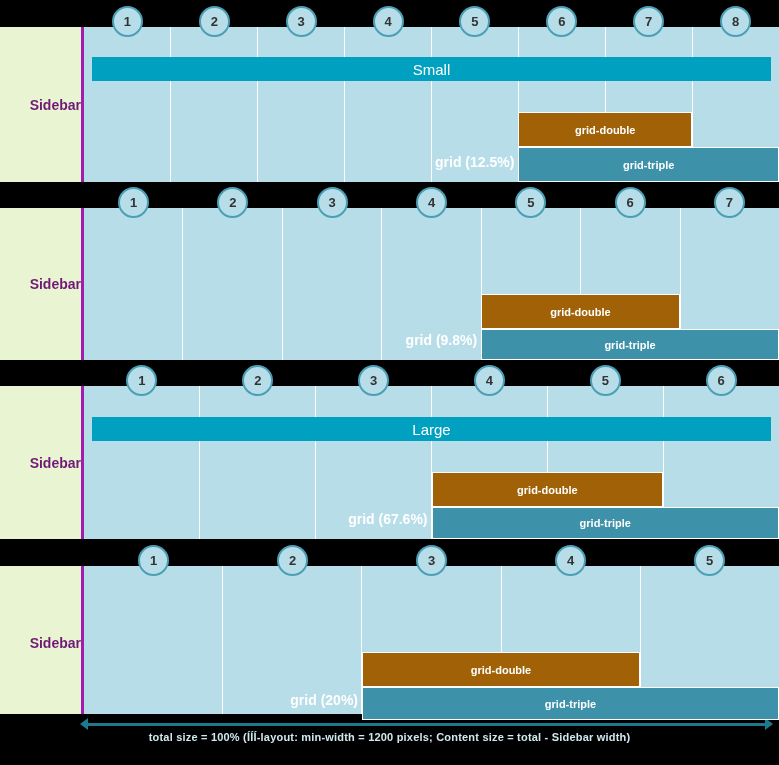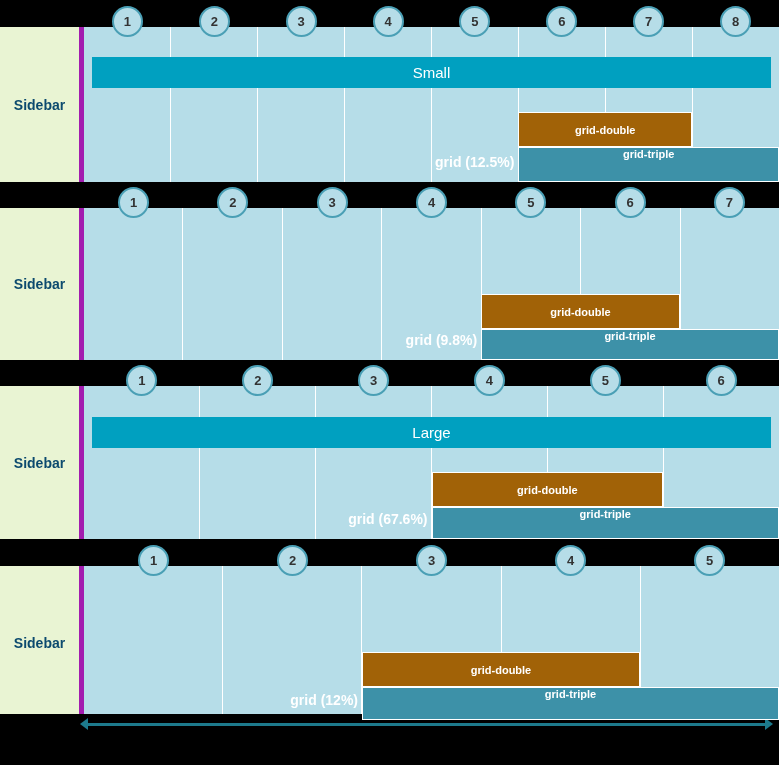--- a/index.html
+++ b/index.html
@@ -16,25 +16,25 @@
     position: absolute;
     left: 0;
     width: 779px;
     display: flex;
     background: #000;
   }
   .sidebar {
     width: 84px;
     flex: 0 0 84px;
     background: #e9f4d3;
-    border-right: 5px solid #a21caf;
-    display: flex;
-    align-items: center;
-    justify-content: center;
-    color: #0c4a6e;
+    border-right: 3px solid #a21caf;
+    display: flex;
+    align-items: center;
+    justify-content: flex-end;
+    color: #701a75;
     font-size: 14px;
     font-weight: bold;
   }
   .content {
     position: relative;
     flex: 1 1 auto;
     background: #b6dde8;
   }
 
   
@@ -48,21 +48,21 @@
     border-right: 1px solid #ffffff;
     height: 100%;
   }
   .col:last-child { border-right: none; }
 
   
   .size-bar {
     position: absolute;
     left: 8px;
     right: 8px;
-    height: 31px;
+    height: 24px;
     background: #00a0c0;
     color: #ffffff;
     font-size: 15px;
     display: flex;
     align-items: center;
     justify-content: center;
     z-index: 4;
     text-align: center;
   }
 
@@ -80,21 +80,21 @@
     z-index: 3;
   }
   .gt {
     position: absolute;
     background: #3d91a8;
     border: 1px solid #ffffff;
     color: #ffffff;
     font-size: 11px;
     font-weight: bold;
     display: flex;
-    align-items: flex-start;
+    align-items: center;
     justify-content: center;
     z-index: 3;
   }
   .gpct {
     position: absolute;
     color: #ffffff;
     font-size: 14px;
     font-weight: bold;
     z-index: 5;
     white-space: nowrap;
@@ -295,21 +295,21 @@
         <span>Sidebar</span>
       </div>
       <div class="content">
         <div class="cols">
           <div class="col"></div>
           <div class="col"></div>
           <div class="col"></div>
           <div class="col"></div>
           <div class="col"></div>
         </div>
-        <div class="gpct" style="right: 421px; bottom: 12px;">grid (12%)</div>
+        <div class="gpct" style="right: 421px; bottom: 12px;">grid (20%)</div>
         <div class="gd" style="left: 278px; width: 278px; top: 86px; height: 35px;">
           <span>grid-double</span>
         </div>
         <div class="gt" style="left: 278px; width: 417px; top: 121px; bottom: 0px;">
           <span>grid-triple</span>
         </div>
       </div>
     </div>
     <div class="badge" style="left: 138px; top: 545px;">
       <span>1</span>
@@ -323,14 +323,15 @@
     <div class="badge" style="left: 555px; top: 545px;">
       <span>4</span>
     </div>
     <div class="badge" style="left: 694px; top: 545px;">
       <span>5</span>
     </div>
     <div class="measure-wrap" style="top: 714px;">
       <div class="arrow-line"></div>
       <div class="arrow-head left"></div>
       <div class="arrow-head right"></div>
+      <div class="caption">total size = 100% (ÍÍÍ-layout: min-width = 1200 pixels; Content size = total - Sidebar width)</div>
     </div>
   </div>
 
 </body></html>

